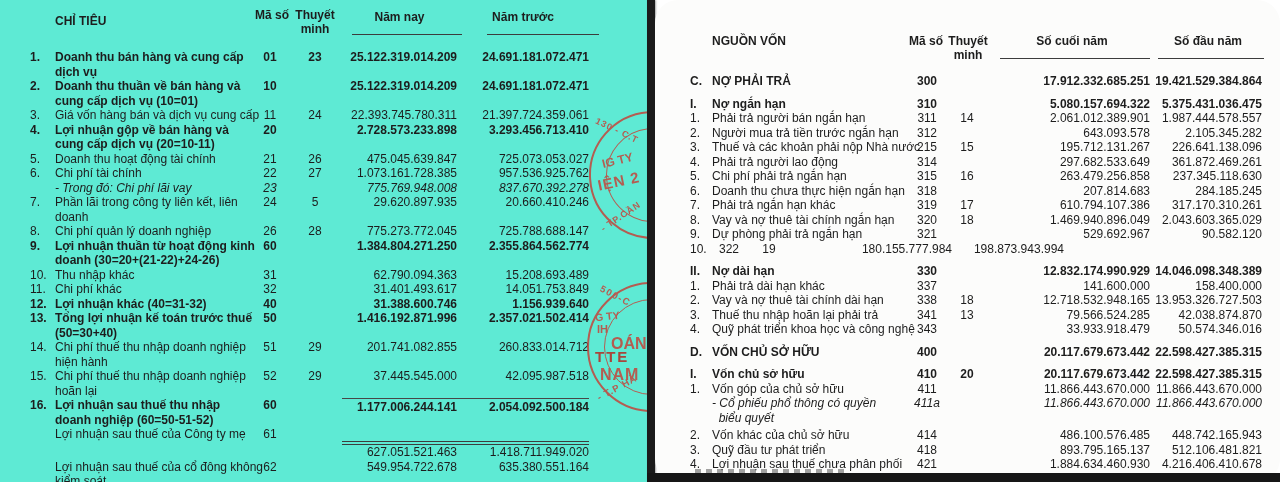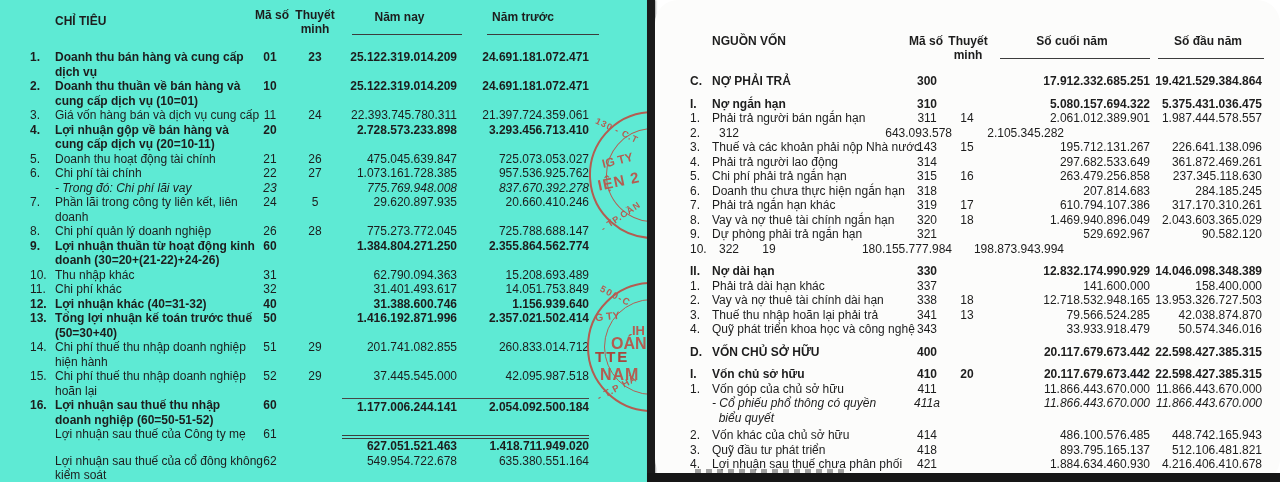--- a/index.html
+++ b/index.html
@@ -54,38 +54,38 @@
 
   .page-right .c-num{width:22px;}  .page-right .c-label{width:198px;}
   .page-right .c-code{width:34px;} .page-right .c-note{width:46px;}
   .page-right .c-v1{width:160px;}  .page-right .c-v2{width:112px;}
 
   .row.b{font-weight:bold;}
   .row.i{font-style:italic;}
   .row.gap{margin-top:8px;}
   .row.gap3{margin-top:3px;}
   .row.rule1 .c-v1,.row.rule1 .c-v2{border-top:1.5px solid #474747;padding-top:1px;}
-  .row.rule2 .c-v1,.row.rule2 .c-v2{border-top:4px double #3d3d3d;margin-top:8px;font-weight:bold;}
+  .row.rule2 .c-v1,.row.rule2 .c-v2{border-top:4px double #3d3d3d;margin-top:14px;}
 
   
   .stamp{position:absolute;color:#c04a40;opacity:.88;}
   .stamp i{position:absolute;inset:0;border:2.5px solid currentColor;border-radius:50%;display:block;}
   .stamp i.inner{inset:17px;border-width:1.5px;}
   .stamp span{position:absolute;font-weight:bold;white-space:nowrap;display:block;}
 
   #stamp-company{left:589px;top:111px;width:128px;height:128px;transform:rotate(-4deg);}
   .sc-arc-top{left:8px;top:12px;font-size:9px;letter-spacing:1px;transform:rotate(30deg);}
   .sc-mid1{left:14px;top:40px;font-size:12px;transform:rotate(-10deg);}
   .sc-mid2{left:8px;top:59px;font-size:15px;letter-spacing:1px;transform:rotate(-8deg);}
   .sc-arc-bot{left:6px;top:98px;font-size:9px;letter-spacing:1px;transform:rotate(-30deg);}
 
   #stamp-auditor{left:587px;top:282px;width:130px;height:130px;}
   .sa-arc-top{left:12px;top:8px;font-size:9.5px;letter-spacing:1.5px;transform:rotate(28deg);}
   .sa-l1{left:8px;top:28px;font-size:10.5px;transform:rotate(-6deg);}
-  .sa-l2{left:2px;top:41px;font-size:13px;padding-left:43px;}
+  .sa-l2{left:10px;top:41px;font-size:11px;}
   .sa-l3{left:24px;top:53px;font-size:16px;}
   .sa-l4{left:8px;top:66px;font-size:15px;letter-spacing:2px;color:#b23028;}
   .sa-l5{left:13px;top:84px;font-size:16px;letter-spacing:1px;}
   .sa-arc-bot{left:8px;top:100px;font-size:9.5px;letter-spacing:1px;transform:rotate(-28deg);}
 </style>
 </head>
 <body>
 
 <div class="canvas">
 
@@ -321,29 +321,30 @@
         <div class="row">
           <span class="c-num">1.</span>
           <span class="c-label">Phải trả người bán ngắn hạn</span>
           <span class="c-code">311</span>
           <span class="c-note">14</span>
           <span class="c-v1">2.061.012.389.901</span>
           <span class="c-v2">1.987.444.578.557</span>
         </div>
         <div class="row">
           <span class="c-num">2.</span>
+          <span class="c-label">Người mua trả tiền trước ngắn hạn</span>
           <span class="c-code">312</span>
           <span class="c-note"></span>
           <span class="c-v1">643.093.578</span>
           <span class="c-v2">2.105.345.282</span>
         </div>
         <div class="row">
           <span class="c-num">3.</span>
           <span class="c-label">Thuế và các khoản phải nộp Nhà nước</span>
-          <span class="c-code">143</span>
+          <span class="c-code">215</span>
           <span class="c-note">15</span>
           <span class="c-v1">195.712.131.267</span>
           <span class="c-v2">226.641.138.096</span>
         </div>
         <div class="row">
           <span class="c-num">4.</span>
           <span class="c-label">Phải trả người lao động</span>
           <span class="c-code">314</span>
           <span class="c-note"></span>
           <span class="c-v1">297.682.533.649</span>

